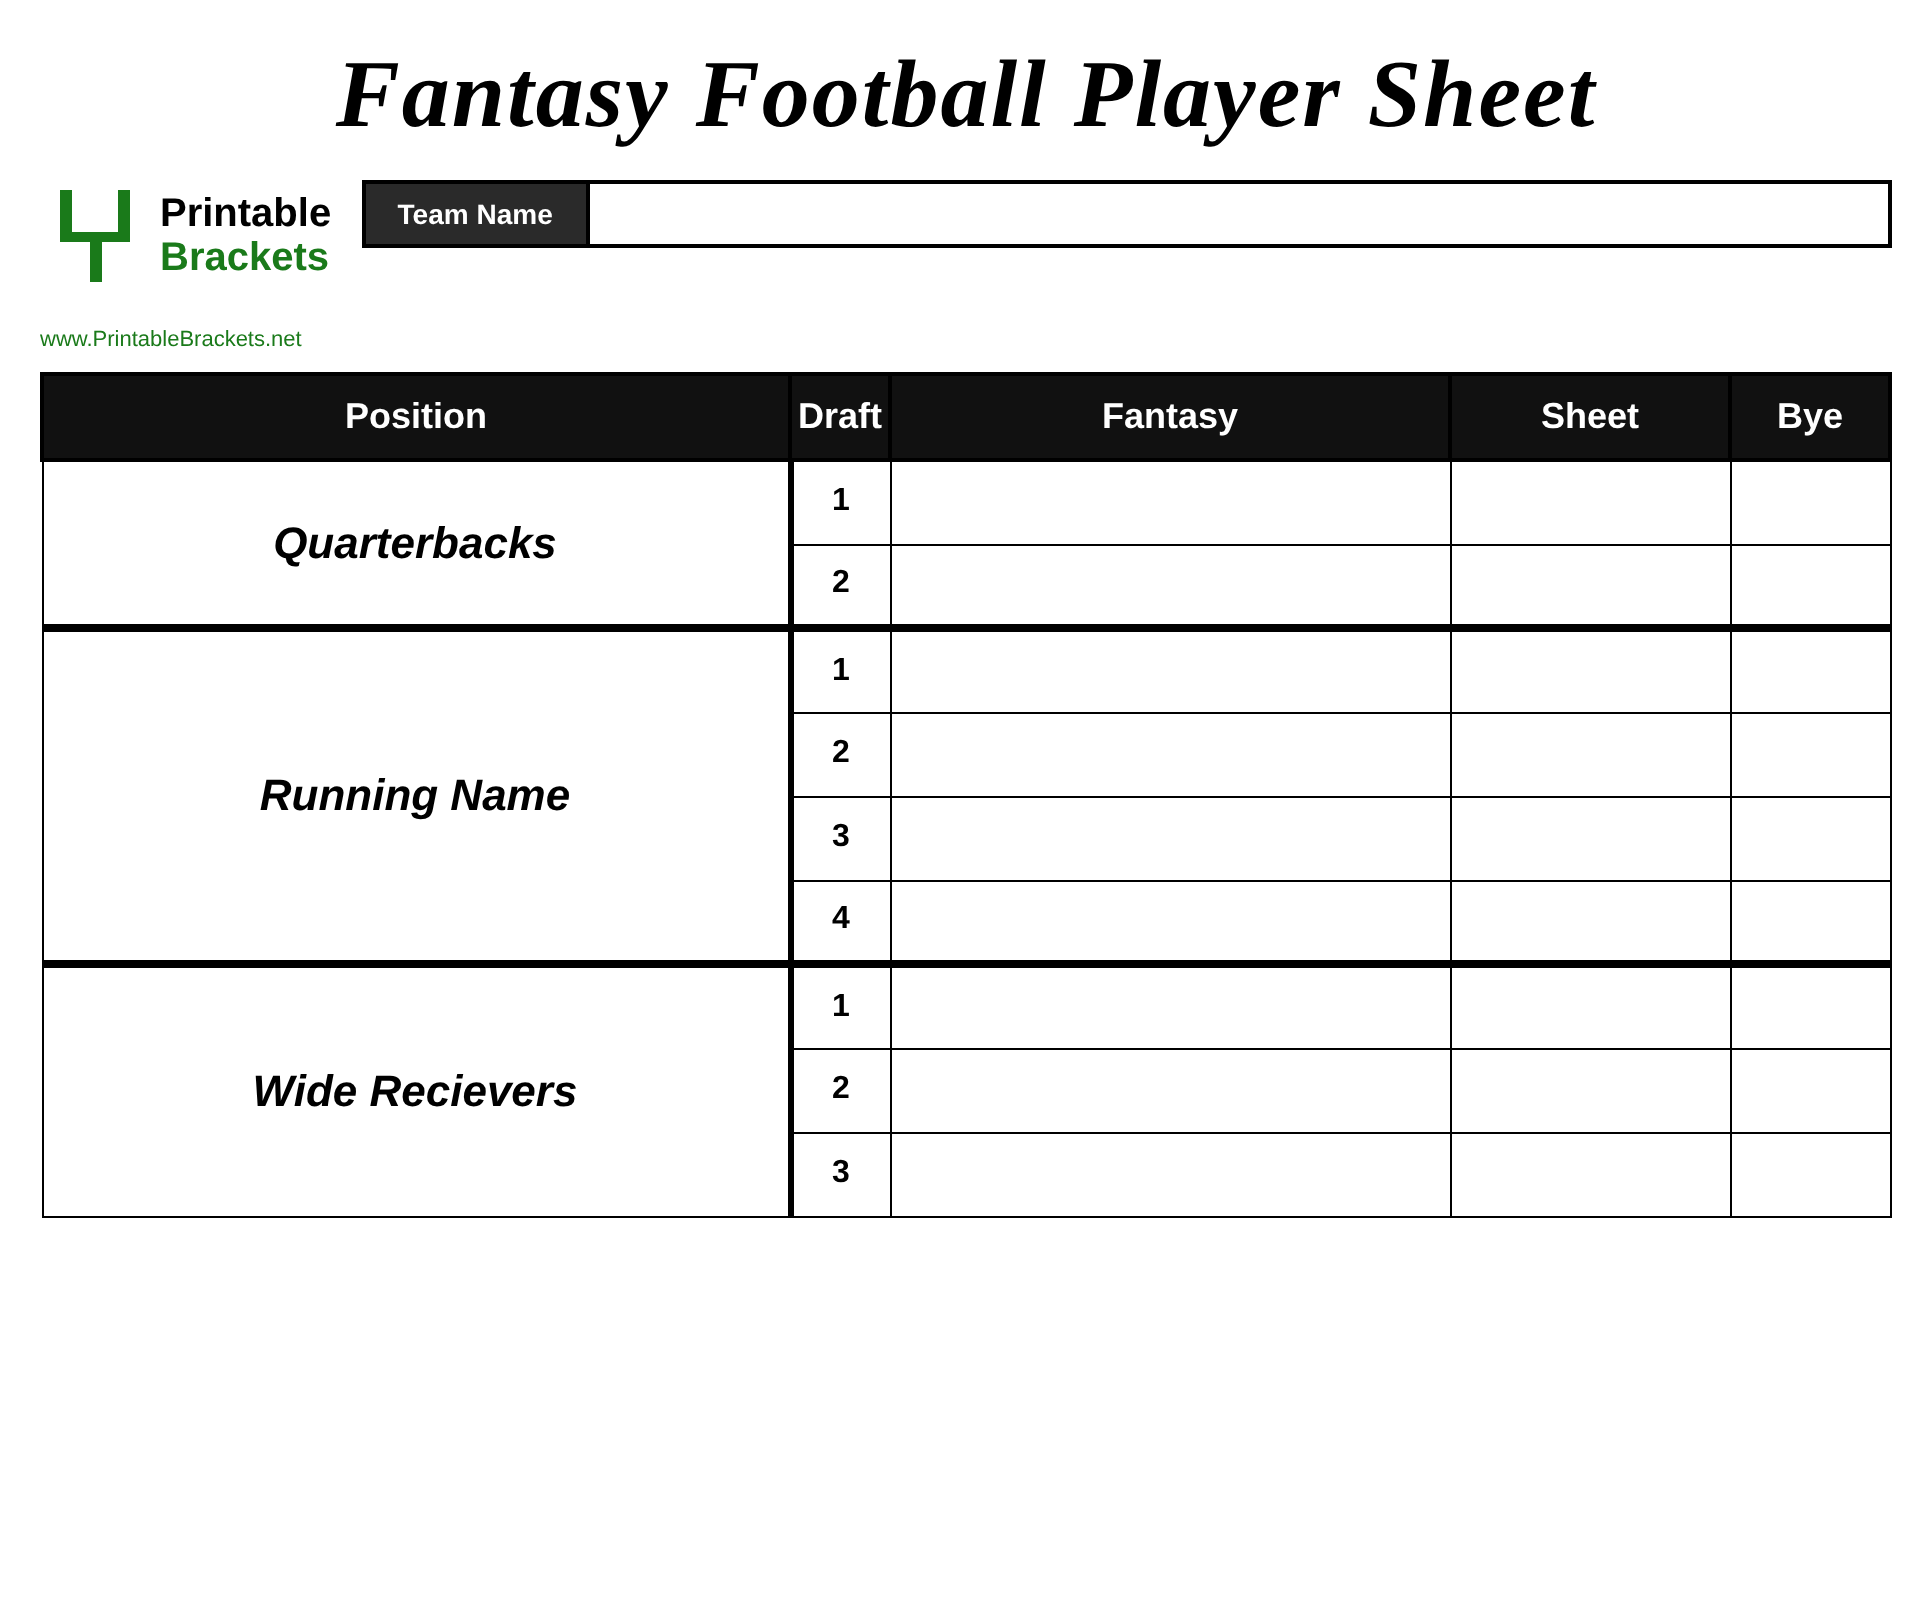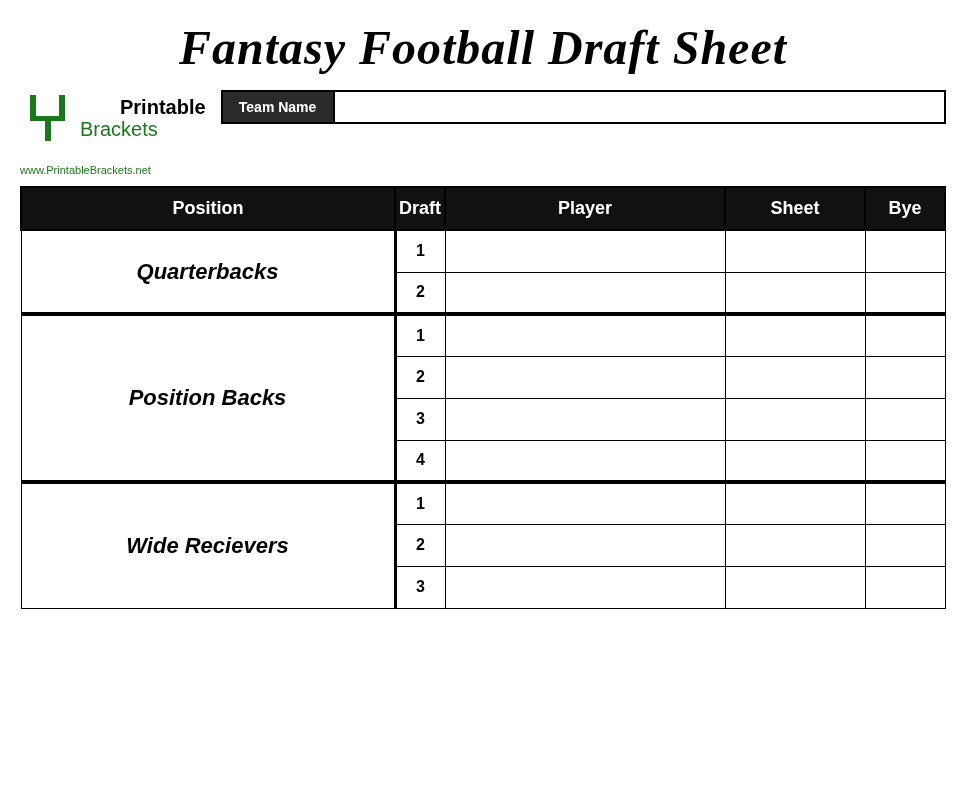--- a/index.html
+++ b/index.html
@@ -37,26 +37,25 @@
       align-items: flex-start;
       margin-bottom: 10px;
       gap: 0;
     }
 
     .logo-printable {
       font-size: 20px;
       font-weight: bold;
       color: #000;
       line-height: 1.1;
-      margin-left: 40px;
     }
 
     .logo-brackets {
       font-size: 20px;
-      font-weight: normal;
+      font-weight: bold;
       color: #1a7a1a;
       line-height: 1.1;
     }
 
     .logo-url {
       font-size: 11px;
       color: #1a7a1a;
       text-decoration: none;
       margin-top: 19px;
     }
@@ -164,21 +163,21 @@
       display: flex;
       align-items: center;
       gap: 5px;
     }
   </style>
 </head>
 <body>
 
 <div class="page-container">
 
-  <h1 class="page-title">Fantasy Football Draft Sheet</h1>
+  <h1 class="page-title">Fantasy Football Player Sheet</h1>
 
   <div class="header-section">
 
     <div class="logo-svg-area">
       <div class="logo-combined">
 
         <svg width="55" height="55" viewBox="0 0 55 55">
 
           <rect x="10" y="5" width="6" height="22" fill="#1a7a1a"></rect>
 
@@ -203,41 +202,41 @@
       </div>
     </div>
 
   </div>
 
   <table class="draft-table">
     <thead>
       <tr>
         <th>Position</th>
         <th>Draft</th>
-        <th>Player</th>
+        <th>Fantasy</th>
         <th>Sheet</th>
         <th>Bye</th>
       </tr>
     </thead>
     <tbody id="draft-body">
     <tr>
           <td rowspan="2" class="position-cell" style="border-right: 3px solid rgb(0, 0, 0);">Quarterbacks</td>
           <td class="round-cell">1</td>
           <td class="player-cell"></td>
           <td class="team-cell"></td>
           <td class="bye-cell"></td>
         </tr>
         <tr>
           <td class="round-cell">2</td>
           <td class="player-cell"></td>
           <td class="team-cell"></td>
           <td class="bye-cell"></td>
         </tr>
         <tr class="section-divider" style="border-top: 4px solid rgb(0, 0, 0);">
-          <td rowspan="4" class="position-cell" style="border-right: 3px solid rgb(0, 0, 0); border-top: 4px solid rgb(0, 0, 0);">Position Backs</td>
+          <td rowspan="4" class="position-cell" style="border-right: 3px solid rgb(0, 0, 0); border-top: 4px solid rgb(0, 0, 0);">Running Name</td>
           <td class="round-cell" style="border-top: 4px solid rgb(0, 0, 0);">1</td>
           <td class="player-cell" style="border-top: 4px solid rgb(0, 0, 0);"></td>
           <td class="team-cell" style="border-top: 4px solid rgb(0, 0, 0);"></td>
           <td class="bye-cell" style="border-top: 4px solid rgb(0, 0, 0);"></td>
         </tr>
         <tr>
           <td class="round-cell">2</td>
           <td class="player-cell"></td>
           <td class="team-cell"></td>
           <td class="bye-cell"></td>

